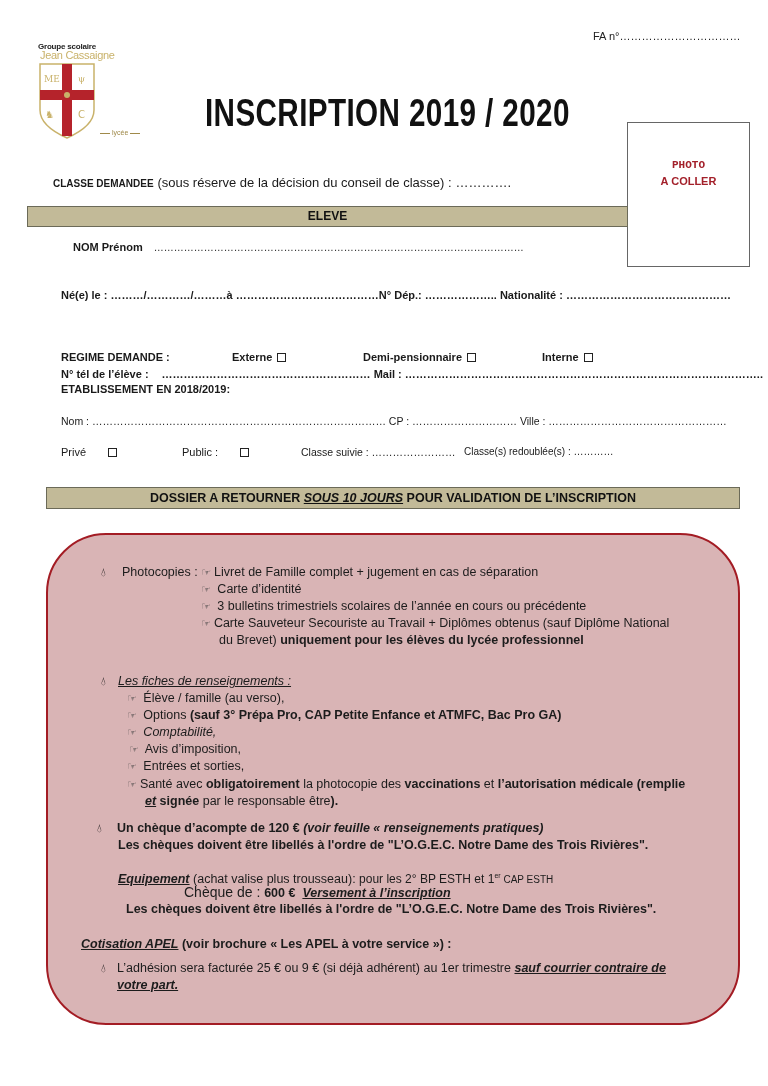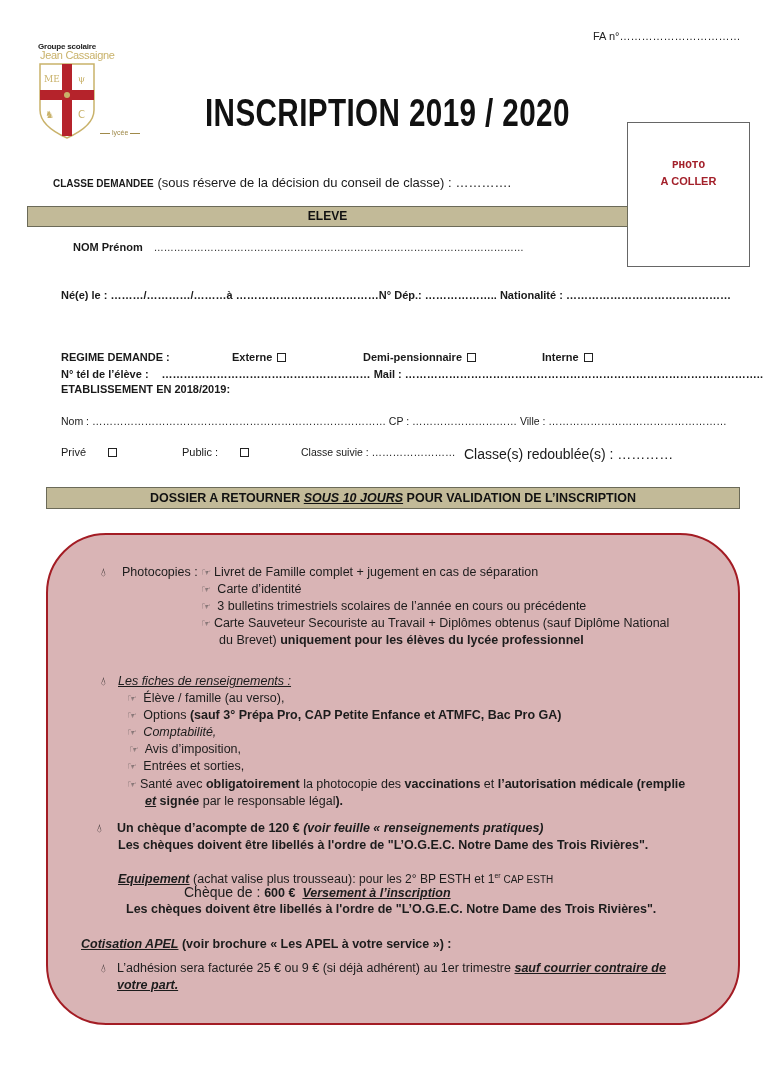--- a/index.html
+++ b/index.html
@@ -103,21 +103,21 @@
 
 <div class="abs row" style="left:61px; top:415px; font-size:10.5px;">Nom : ………………………………………………………………………… CP : ………………………… Ville : ……………………………………………</div>
 
 <div class="abs row" style="left:61px; top:446px;">
   <span>Privé</span><span class="cb" style="margin-left:22px"></span>
 </div>
 <div class="abs row" style="left:182px; top:446px;">
   <span>Public :</span><span class="cb" style="margin-left:22px"></span>
 </div>
 <div class="abs row" style="left:301px; top:446px; font-size:10.5px;">Classe suivie : ……………………</div>
-<div class="abs row" style="left:464px; top:446px; font-size:14px;text-align:right;">Classe(s) redoublée(s) : …………</div>
+<div class="abs row" style="left:464px; top:446px; font-size:10px;text-align:right;">Classe(s) redoublée(s) : …………</div>
 
 <div class="abs band2">
   <span>DOSSIER A RETOURNER </span><u>SOUS 10 JOURS</u><span> POUR VALIDATION DE L’INSCRIPTION</span>
 </div>
 
 <div class="abs panel"></div>
 
 <div class="abs txt" style="left:101px; top:564px;">
   <span class="drop">💧︎</span>
 </div>
@@ -154,21 +154,21 @@
 <div class="abs txt" style="left:129px; top:741px;">
   <span class="hand">☞</span> <span>Avis d’imposition,</span>
 </div>
 <div class="abs txt" style="left:127px; top:758px;">
   <span class="hand">☞</span> <span>Entrées et sorties,</span>
 </div>
 <div class="abs txt" style="left:127px; top:776px;">
   <span class="hand">☞</span><span>Santé avec </span><b>obligatoirement</b><span> la photocopie des </span><b>vaccinations</b><span> et </span><b>l’autorisation médicale (remplie</b>
 </div>
 <div class="abs txt" style="left:145px; top:793px;">
-  <b><u>et</u></b><b> signée</b><span> par le responsable légal</span><b>).</b>
+  <b><u>et</u></b><b> signée</b><span> par le responsable être</span><b>).</b>
 </div>
 
 <div class="abs txt" style="left:97px; top:820px;">
   <span class="drop">💧︎</span>
 </div>
 <div class="abs txt" style="left:117px; top:820px;font-weight:bold;">
   <span>Un chèque d’acompte de </span><b>120 €</b><i> (voir feuille « renseignements pratiques)</i>
 </div>
 <div class="abs txt" style="left:118px; top:837px; font-weight:bold;">Les chèques doivent être libellés à l'ordre de   "L’O.G.E.C. Notre Dame des Trois Rivières".</div>
 

